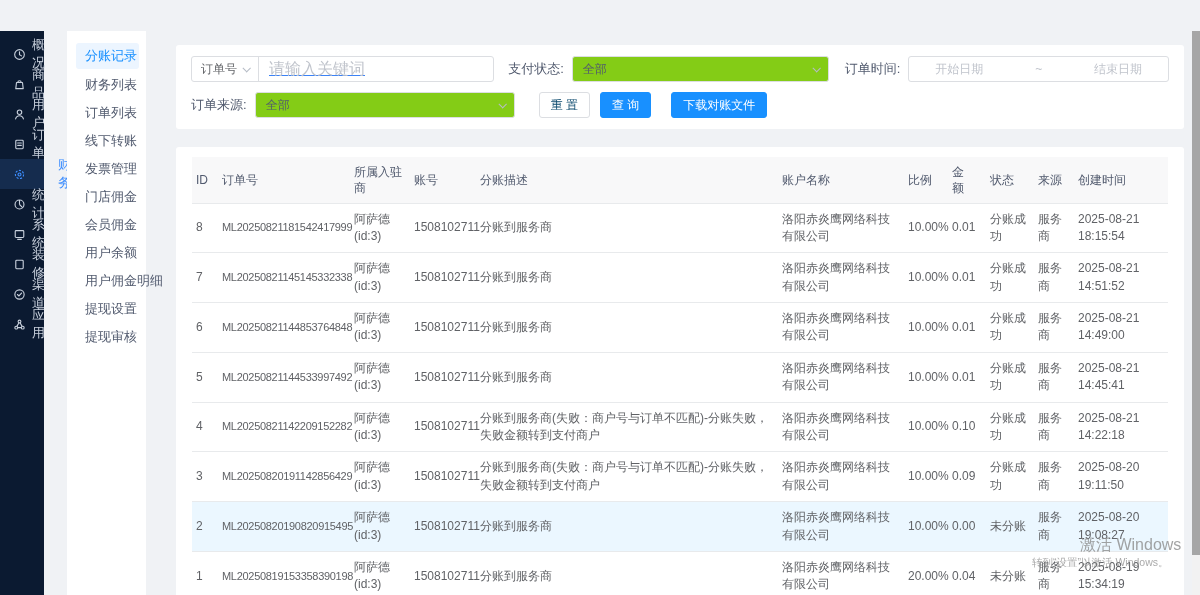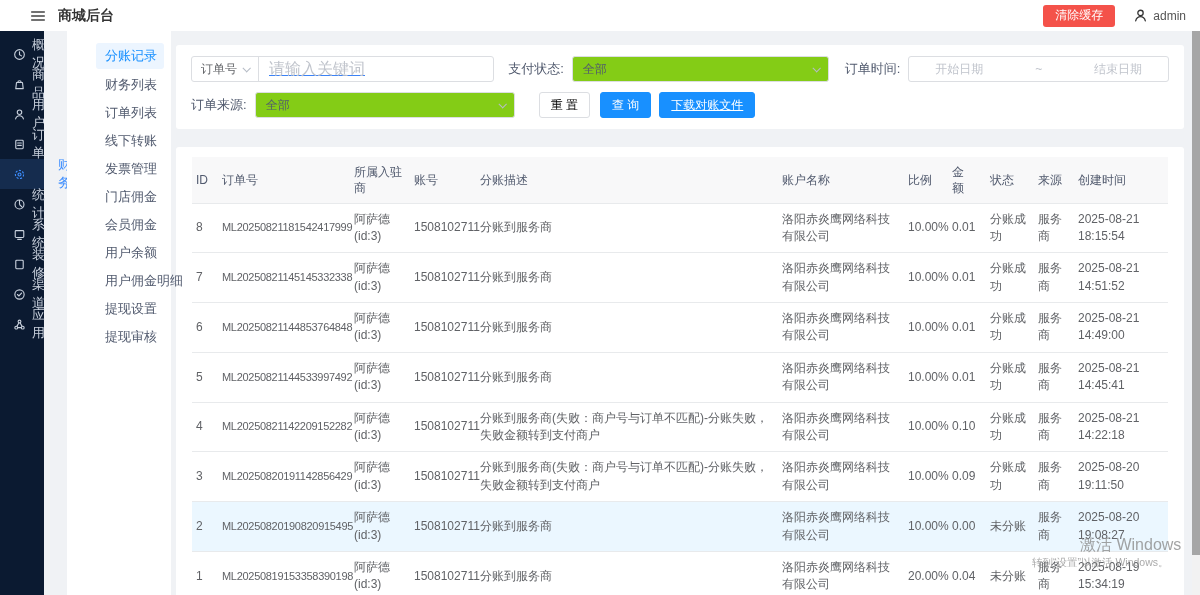--- a/index.html
+++ b/index.html
@@ -18,21 +18,21 @@
   .admin-box svg { width:15px; height:15px; display:block; }
   .admin-name { font-size:12px; color:#555; }
 
   
   .sidebar { position:absolute; top:31px; left:0; width:44px; bottom:0; background:#0b1a31; padding-top:8px; z-index:4; }
   .nav-item { height:30px; display:flex; align-items:center; padding-left:13px; gap:6px; color:#c9d1dd; font-size:13px; cursor:pointer; }
   .nav-item .nav-icon svg { width:13px; height:13px; display:block; }
   .nav-item.active { background:#152c4e; color:#3d8eff;gap:32px; }
 
   
-  .submenu { position:absolute; top:31px; left:67px; width:104px; bottom:0; background:#fff; padding-top:12px; z-index:4;padding-left:20px; }
+  .submenu { position:absolute; top:31px; left:67px; width:79px; bottom:0; background:#fff; padding-top:12px; z-index:4; }
   .sub-item { height:28px; display:flex; align-items:center; padding-left:18px; font-size:13px; color:#515a6e; cursor:pointer; white-space:nowrap; }
   .sub-item.active { height:26px; margin:0 7px 2px 9px; padding-left:9px; background:#ecf5ff; border-radius:3px; color:#1890ff; }
 
   
   .main { position:absolute; left:160px; top:31px; width:1040px; padding:14px 16px 0; }
   .card { background:#fff; border-radius:3px; }
   .filter-card { padding:11px 15px; margin-bottom:18px; }
   .frow { display:flex; align-items:center; height:26px; }
   .frow + .frow { margin-top:10px; }
   .flabel { font-size:13px; color:#515a6e; margin-right:8px; white-space:nowrap; }
@@ -40,23 +40,23 @@
   .compound { display:flex; width:314px; height:26px; border:1px solid #dcdee2; border-radius:3px; background:#fff; }
   .compound .prefix { display:flex; align-items:center; gap:6px; padding:0 9px; border-right:1px solid #dcdee2; font-size:12px; color:#606266; cursor:pointer; white-space:nowrap; }
   .compound input { flex:1; border:0; outline:0; padding:0 10px; font-size:16px; color:#3b82f6; background:transparent; min-width:0;text-decoration:underline; }
   .compound input::placeholder { color:#c0c4cc; }
   .caret { display:inline-block; width:6px; height:6px; border-right:1px solid #b6bcc6; border-bottom:1px solid #b6bcc6; transform:rotate(45deg) translateY(-1px); }
   .select { position:relative; display:flex; align-items:center; height:26px; border:1px solid #dcdee2; border-radius:3px; background:#84cc16; padding:0 22px 0 10px; font-size:12px; color:#515a6e; cursor:pointer; }
   .select .caret { position:absolute; right:9px; top:9px; }
   .sel-pay { width:265px; } .sel-source { width:260px; }
   .daterange { display:flex; align-items:center; justify-content:space-around; width:270px; height:26px; border:1px solid #dcdee2; border-radius:3px; background:#fff; font-size:12px; color:#c0c4cc; cursor:text; }
   .btn { height:26px; border-radius:3px; font-size:12px; display:inline-flex; align-items:center; padding:0 11px; cursor:pointer; white-space:nowrap; }
-  .btn-plain { background:#fff; border:1px solid #dcdee2; color:#000000; margin-left:24px; }
+  .btn-plain { background:#fff; border:1px solid #dcdee2; color:#0c4a6e; margin-left:24px; }
   .btn-primary { background:#1890ff; border:1px solid #1890ff; color:#fff; margin-left:10px; }
-  .btn-primary + .btn-primary { margin-left:8px;text-decoration:underline; }
+  .btn-primary + .btn-primary { margin-left:20px; }
 
   
   .table-card { padding:10px 16px 16px; }
   table { width:976px; table-layout:fixed; border-collapse:collapse; }
   th { background:#f8f8f9; color:#515a6e; font-size:12px; font-weight:normal; text-align:left; height:46px; padding:4px 8px 4px 4px; vertical-align:middle; line-height:1.35; }
   td { font-size:12px; color:#606266; height:47px; padding:7px 8px 7px 4px; vertical-align:middle; line-height:1.45; border-top:1px solid #e8eaec; background:#fff; }
   tr.highlight td { background:#ebf7ff; }
   .col-id{width:26px;} .col-order_no{width:132px;} .col-merchant{width:60px;} .col-account{width:66px;}
   .col-desc{width:302px;} .col-account_name{width:126px;} .col-ratio{width:44px;} .col-amount{width:38px;}
   .col-status{width:48px;} .col-source{width:40px;} .col-created{width:94px;}
@@ -73,37 +73,20 @@
             font-family:"DejaVu Sans Mono",monospace; font-size:30px; letter-spacing:8px;
             color:rgba(170,170,170,0.30); -webkit-text-stroke:1px rgba(120,120,120,0.65); }
   .wm-win1 { position:absolute; left:1080px; top:535px; z-index:40; pointer-events:none; font-size:16px; color:rgba(140,140,140,0.8); }
   .wm-win2 { position:absolute; left:1032px; top:556px; z-index:40; pointer-events:none; font-size:10.5px; color:rgba(140,140,140,0.75); white-space:nowrap; }
 </style>
 </head>
 <body>
 
 <div class="app">
 
-  <div class="topbar">
-    <span class="fold-btn">
-      <svg viewBox="0 0 14 14" fill="none" stroke="currentColor" stroke-width="1.3" stroke-linecap="round">
-          <path d="M1.5 3.5h11M1.5 7h11M1.5 10.5h11"></path>
-        </svg>
-    </span>
-    <span class="app-title">商城后台</span>
-    <span class="topbar-spacer"></span>
-    <button class="btn-danger">清除缓存</button>
-    <span class="admin-box">
-      <svg viewBox="0 0 14 14" fill="none" stroke="#333" stroke-width="1.2" stroke-linecap="round">
-          <circle cx="7" cy="4.6" r="2.5"></circle>
-          <path d="M2.5 12c.7-2.6 2.5-3.9 4.5-3.9s3.8 1.3 4.5 3.9"></path>
-        </svg>
-      <span class="admin-name">admin</span>
-    </span>
-  </div>
 
   <div class="sidebar" id="sidebar-nav">
       <div class="nav-item">
         <span class="nav-icon">
           <svg viewBox="0 0 14 14" fill="none" stroke="currentColor" stroke-width="1.2" stroke-linecap="round">
             <circle cx="7" cy="7" r="5.2"></circle>
             <path d="M7 4v3.2l2.2 1.3"></path>
           </svg>
         </span>
         <span class="nav-label">概况</span>

